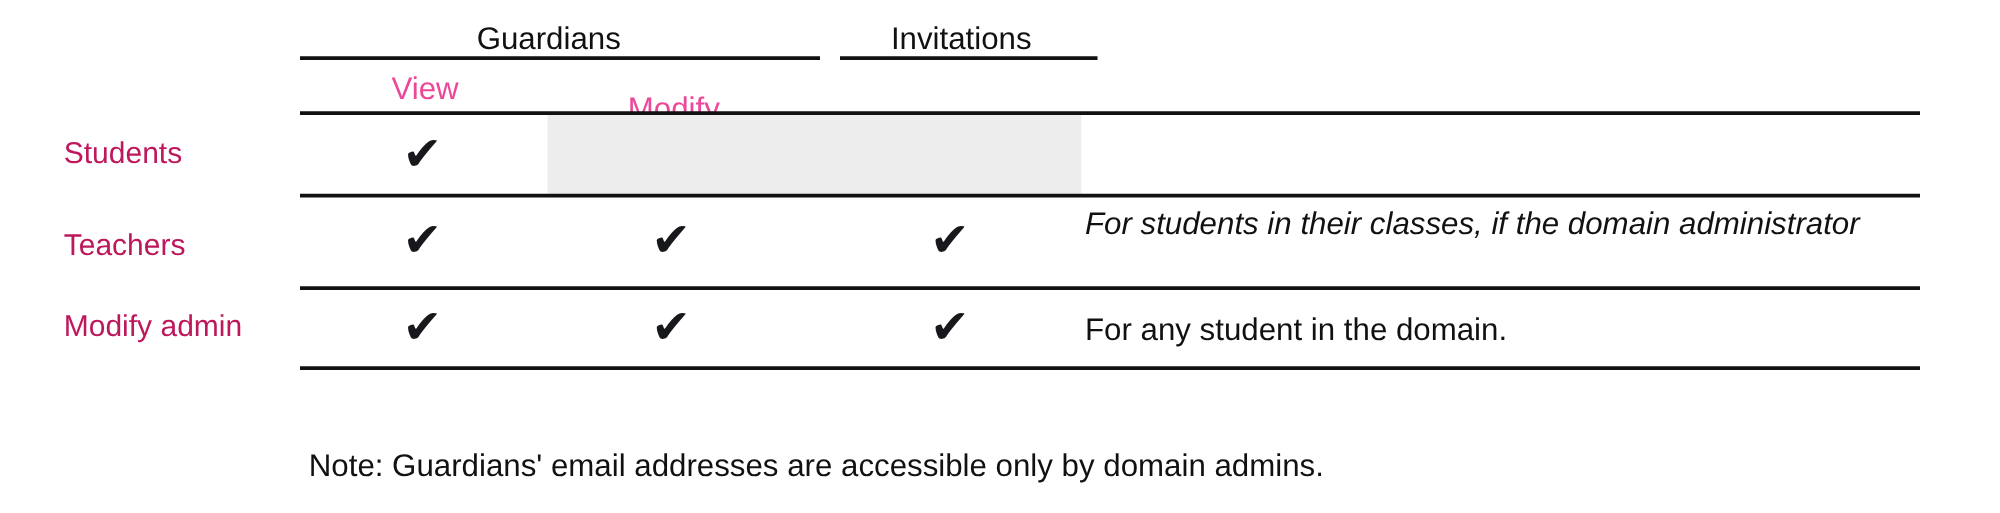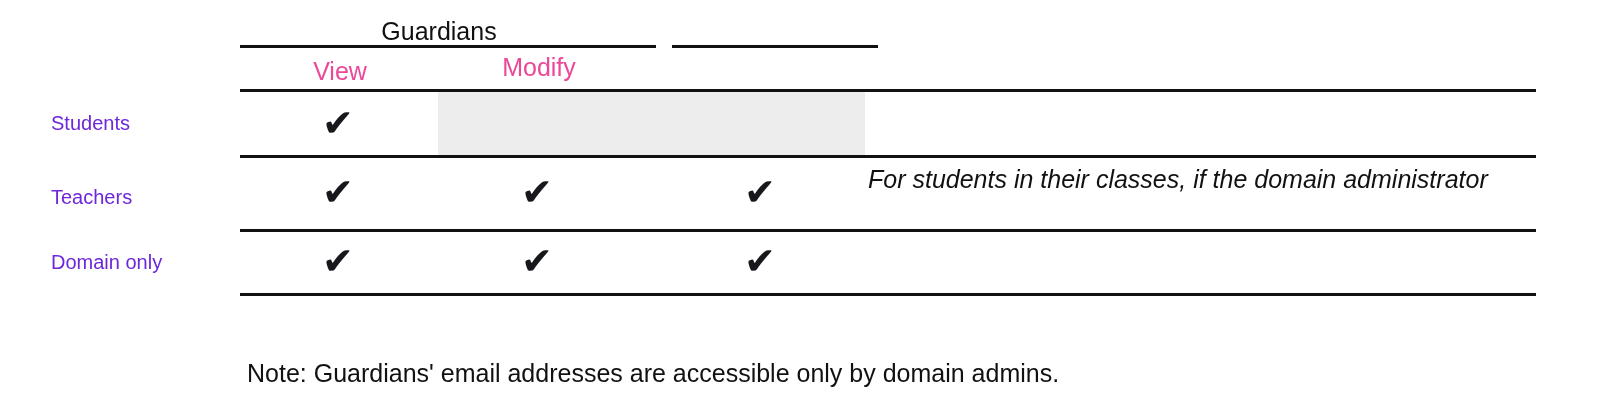--- a/index.html
+++ b/index.html
@@ -45,24 +45,24 @@
     font-size: 25px;
     line-height: 30px;
     text-align: center;
     white-space: nowrap;
     color: #ec4899;
   }
 
   
   .row-label {
     position: absolute;
-    font-size: 20px;
+    font-size: 24px;
     line-height: 30px;
     white-space: nowrap;
-    color: #6d28d9;
+    color: #be185d;
   }
 
   
   .shaded-cell {
     position: absolute;
     background: #ededed;
   }
 
   
   .check {
@@ -95,27 +95,28 @@
     color: #111111;
   }
 </style>
 </head>
 <body>
 
 <div class="page">
 
   <div class="group-label" style="left:240px; top:16px; width:398px;">Guardians</div>
 
+  <div class="group-label" style="left:660px; top:16px; width:218px;">Invitations</div>
 
   <div class="rule" style="left:240px; top:45px; width:416px;"></div>
   <div class="rule" style="left:672px; top:45px; width:206px;"></div>
 
   <div class="col-label" style="left:285px; top:56px; width:110px;">View</div>
 
-  <div class="col-label" style="left:480px; top:52px; width:118px;">Modify</div>
+  <div class="col-label" style="left:480px; top:72px; width:118px;">Modify</div>
 
 
   <div class="rule" style="left:240px; top:89px; width:1296px;"></div>
 
   <div class="shaded-cell" style="left:438px; top:92px; width:427px; height:63px;"></div>
 
   <div class="row-label" style="left:51px; top:108px;">Students</div>
 
   <div class="check" style="left:311px; top:104px;">✔</div>
 
@@ -129,26 +130,29 @@
   <div class="check" style="left:510px; top:173px;">✔</div>
 
   <div class="check" style="left:733px; top:173px;">✔</div>
 
   <div class="desc" style="left:868px; top:163px;font-style:italic;">
     <span>For students in their classes, if the domain administrator</span>
   </div>
 
   <div class="rule" style="left:240px; top:229px; width:1296px;"></div>
 
-  <div class="row-label" style="left:51px; top:247px;">Domain only</div>
+  <div class="row-label" style="left:51px; top:247px;">Modify admin</div>
 
   <div class="check" style="left:311px; top:242px;">✔</div>
 
   <div class="check" style="left:510px; top:242px;">✔</div>
 
   <div class="check" style="left:733px; top:242px;">✔</div>
 
+  <div class="desc" style="left:868px; top:248px;">
+    <span>For any student in the domain.</span>
+  </div>
 
   <div class="rule" style="left:240px; top:293px; width:1296px;"></div>
 
   <div class="note" style="left:247px; top:358px;">Note: Guardians' email addresses are accessible only by domain admins.</div>
 
 </div>
 
 </body></html>

